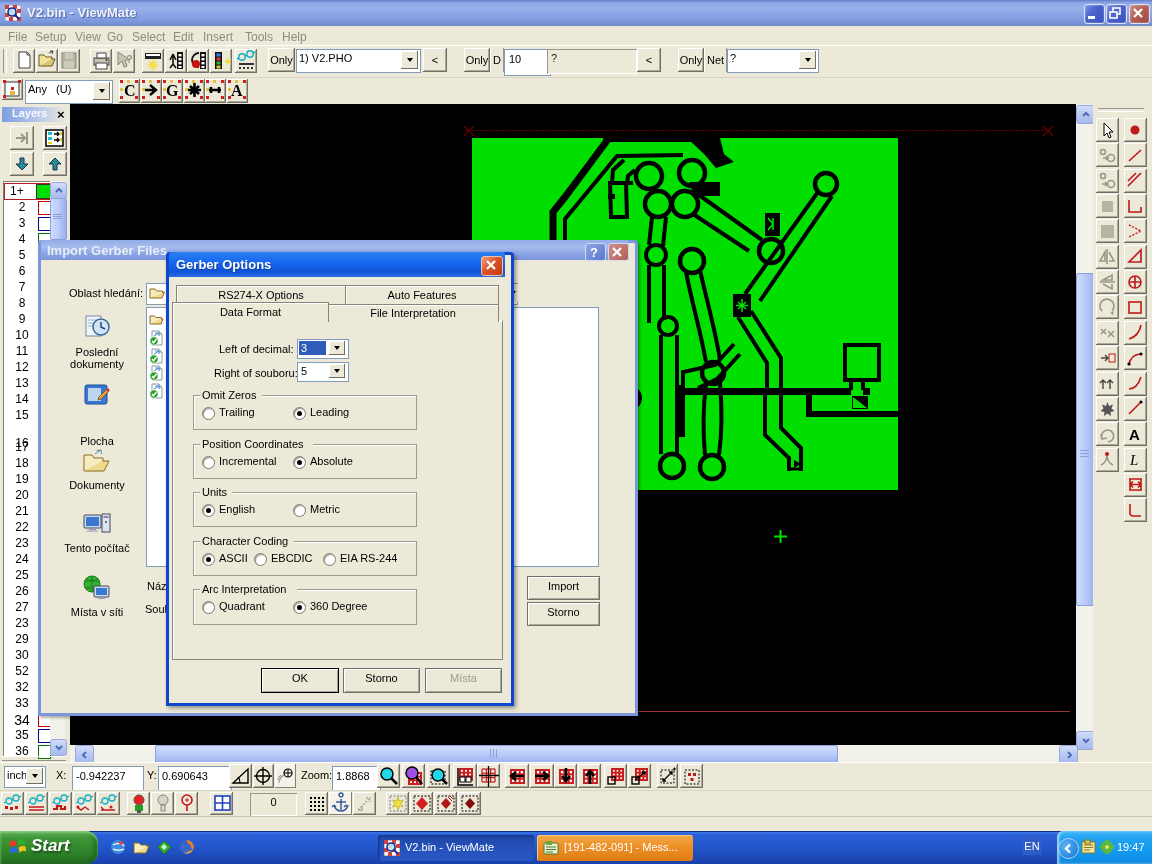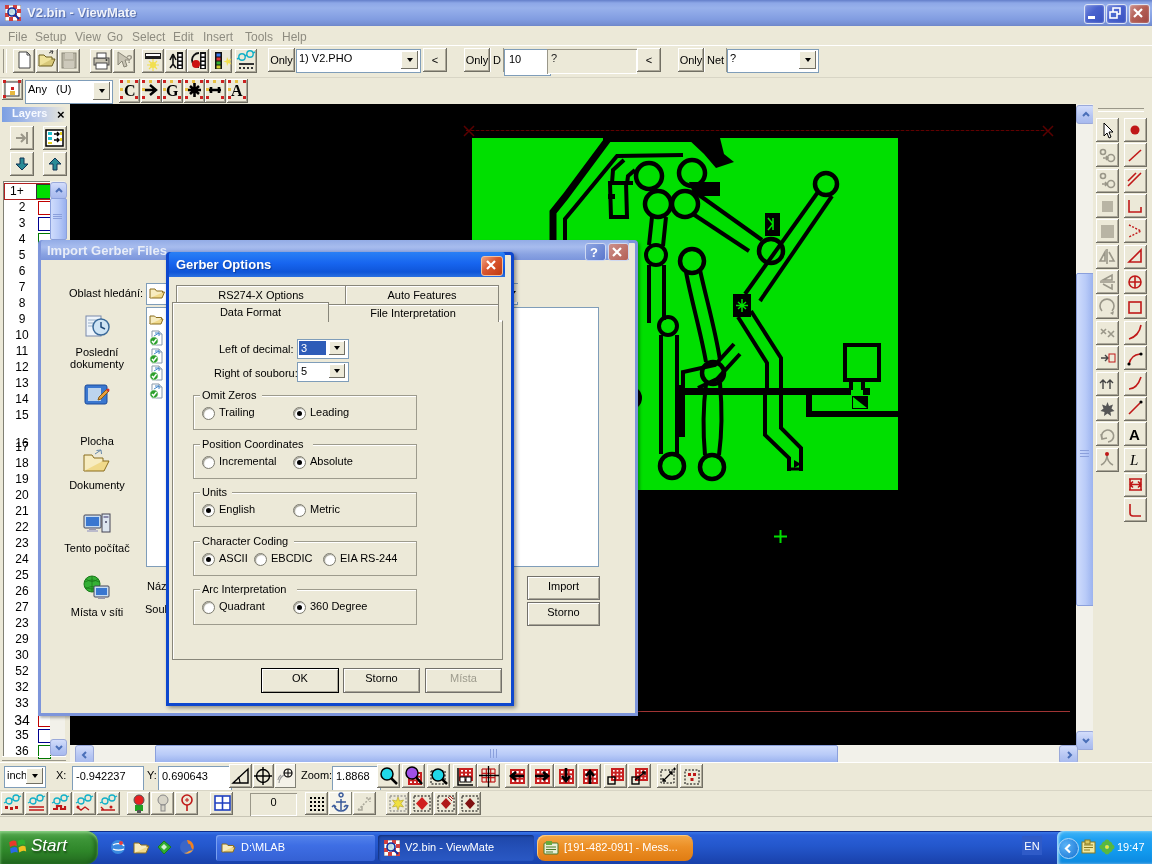--- a/index.html
+++ b/index.html
@@ -1252,21 +1252,21 @@
       <div class="a" style="left:8px;top:6px">
         <svg class="ic" width="20" height="20" viewBox="0 0 20 20">
           <g transform="rotate(-8 10 10)">
             <path d="M2 4 q4 -2 7 0 l0 5 q-3 -2 -7 0z" fill="#e83a2a"></path>
             <path d="M10.5 4 q4 -2 7 0 l0 5 q-3 -2 -7 0z" fill="#30b030"></path>
             <path d="M2 10.5 q4 -2 7 0 l0 5 q-3 -2 -7 0z" fill="#2a6ae8"></path>
             <path d="M10.5 10.5 q4 -2 7 0 l0 5 q-3 -2 -7 0z" fill="#f0c020"></path>
           </g>
         </svg>
       </div>
-      <div class="a" style="left:31px;top:5px;font-style:italic;font-weight:normal;font-size:17px;color:#fff;text-shadow:1px 2px 2px #1a4a18">Start</div>
+      <div class="a" style="left:31px;top:5px;font-style:italic;font-weight:bold;font-size:17px;color:#fff;text-shadow:1px 2px 2px #1a4a18">Start</div>
     </div>
     <div class="a" style="left:110px;top:839px;width:17px;height:17px;">
       <svg class="ic" width="17" height="17" viewBox="0 0 17 17">
         <circle cx="8" cy="8" r="7" fill="#3a8ae0"></circle>
         <path d="M3 6 a6 3 0 0 1 11 1 M3 10 a7 3 0 0 0 11 0" stroke="#fff" stroke-width="1.2" fill="none"></path>
         <circle cx="11" cy="4" r="2" fill="#e84040"></circle>
       </svg>
     </div>
     <div class="a" style="left:133px;top:839px;width:17px;height:17px;">
       <svg class="ic" width="17" height="17" viewBox="0 0 17 17">
@@ -1279,49 +1279,40 @@
         <path d="M2 8 L8 2 L15 8 L8 15z" fill="#30b030" stroke="#1a7a1a"></path>
         <path d="M5 8 L8 5 L11 8 L8 11z" fill="#d0f0d0"></path>
       </svg>
     </div>
     <div class="a" style="left:179px;top:839px;width:17px;height:17px;">
       <svg class="ic" width="17" height="17" viewBox="0 0 17 17">
         <circle cx="8" cy="8" r="7" fill="#3a66c8"></circle>
         <path d="M8 1 a7 7 0 0 1 6 10 q-2 -2 -3 -6 q-2 1 -3 -4" fill="#f08020"></path>
         <path d="M14 11 a7 7 0 0 1 -9 3 q3 0 5 -2z" fill="#f0a040"></path>
       </svg>
-    </div>
-    <div class="a" style="left:216px;top:835px;width:159px;height:26px;background:linear-gradient(180deg,#5484ec,#3e6ee4 40%,#3561d4);border-radius:3px;box-shadow:inset 1px 1px 0 #7aa0f0">
-      <div class="a" style="left:5px;top:5px">
-        <svg class="ic" width="15" height="14" viewBox="0 0 15 14">
-          <path d="M1 12 l2-5 h11 l-2 5z" fill="#f0d98a" stroke="#8a6d1d"></path>
-          <path d="M1 12 v-8 h4.5 l1.5 1.5 h5.5 v1.5" fill="#f7ecc0" stroke="#8a6d1d"></path>
-        </svg>
-      </div>
-      <div class="a" style="left:25px;top:6px;color:#fff;font-size:11px">D:\MLAB</div>
     </div>
     <div class="a" style="left:378px;top:835px;width:156px;height:26px;background:linear-gradient(180deg,#1e46a8,#2450b8 50%,#2a58c4);border-radius:3px;box-shadow:inset 1px 1px 2px #12307a">
       <div class="a" style="left:6px;top:5px">
         <svg class="ic" width="16" height="16" viewBox="0 0 16 16">
           <rect x="0" y="0" width="16" height="16" fill="#fff" stroke="#888"></rect>
           <rect x="0" y="0" width="4" height="4" fill="#D04040"></rect>
           <rect x="8" y="0" width="4" height="4" fill="#D04040"></rect>
           <rect x="4" y="4" width="4" height="4" fill="#D04040"></rect>
           <rect x="12" y="4" width="4" height="4" fill="#D04040"></rect>
           <rect x="0" y="8" width="4" height="4" fill="#D04040"></rect>
           <rect x="8" y="8" width="4" height="4" fill="#D04040"></rect>
           <rect x="4" y="12" width="4" height="4" fill="#D04040"></rect>
           <rect x="12" y="12" width="4" height="4" fill="#D04040"></rect>
           <circle cx="7" cy="7" r="4" fill="#bfe8f0" fill-opacity="0.9" stroke="#1030a0" stroke-width="1.6"></circle>
           <line x1="10" y1="10" x2="14" y2="14" stroke="#1030a0" stroke-width="2"></line>
         </svg>
       </div>
       <div class="a" style="left:27px;top:6px;color:#fff;font-size:11px">V2.bin - ViewMate</div>
     </div>
-    <div class="a" style="left:537px;top:835px;width:156px;height:26px;background:linear-gradient(180deg,#f4a949,#ec8f26 45%,#e07c12);border-radius:8px;box-shadow:inset 1px 1px 0 #f8c880">
+    <div class="a" style="left:537px;top:835px;width:156px;height:26px;background:linear-gradient(180deg,#f4a949,#ec8f26 45%,#e07c12);border-radius:3px;box-shadow:inset 1px 1px 0 #f8c880">
       <div class="a" style="left:6px;top:5px">
         <svg class="ic" width="16" height="16" viewBox="0 0 16 16">
           <rect x="1" y="3" width="14" height="11" rx="1" fill="#e8f0d8" stroke="#4a7a2a"></rect>
           <rect x="3" y="1" width="6" height="4" fill="#6aaa3a"></rect>
           <path d="M3 7 h10 M3 9.5 h10 M3 12 h7" stroke="#4a7a2a"></path>
         </svg>
       </div>
       <div class="a" style="left:27px;top:6px;color:#fff;font-size:11px">[191-482-091] - Mess...</div>
     </div>
     <div class="a" style="left:1022px;top:836px;width:20px;height:19px;background:#2f5bc8;color:#fff;font-size:11px;display:flex;align-items:center;justify-content:center">EN</div>

